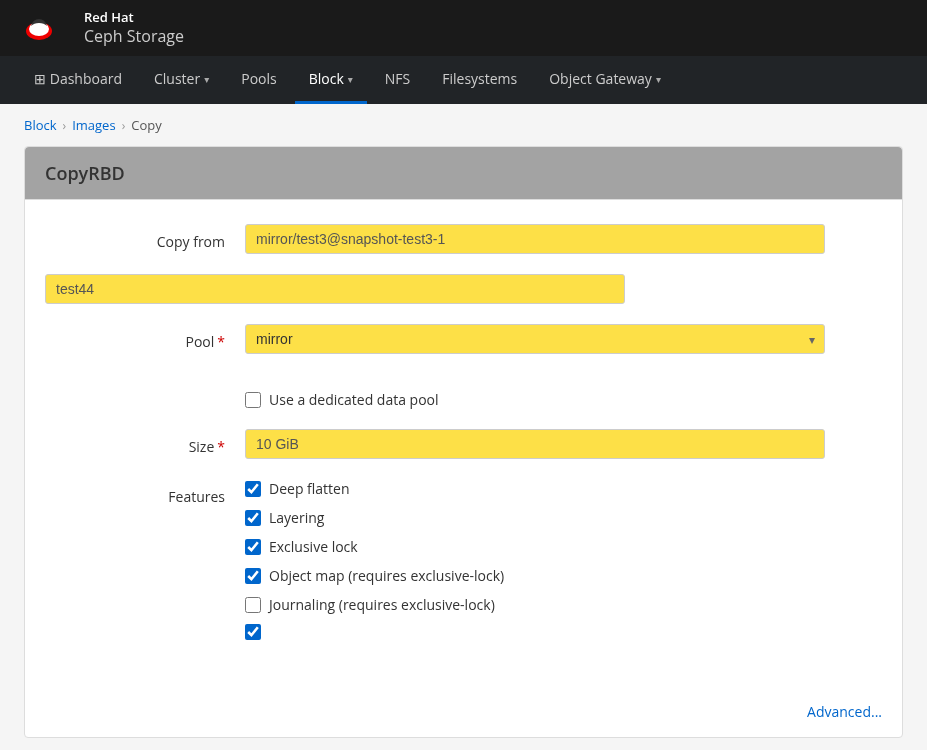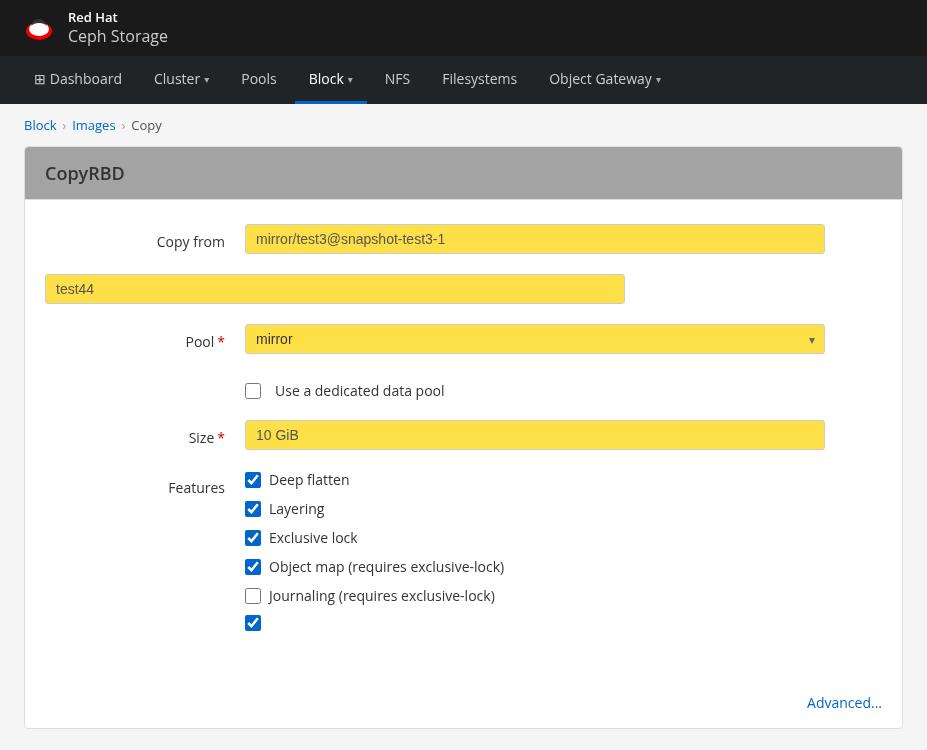--- a/index.html
+++ b/index.html
@@ -9,21 +9,21 @@
     .navbar {
       background: #1a1a1a;
       display: flex;
       align-items: center;
       padding: 0 20px;
       height: 56px;
     }
     .navbar-brand {
       display: flex;
       align-items: center;
-      gap: 10px;
+      gap: 26px;
       margin-right: 30px;
       justify-content: center;
     }
     .redhat-logo {
       width: 38px;
       height: 38px;
     }
     .brand-text {
       color: #fff;
       font-size: 13px;
@@ -175,22 +175,22 @@
     .checkbox-label {
       font-size: 14px;
       color: #333;
       cursor: pointer;
     }
 
     
     .pool-checkbox-row {
       display: flex;
       align-items: center;
-      gap: 14px;
-      margin-top: 7px;
+      gap: 8px;
+      margin-top: 16px;
     }
     .pool-checkbox-row input[type="checkbox"] {
       width: 16px;
       height: 16px;
       accent-color: #06c;
       cursor: pointer;
     }
 
     
     .features-wrap {

